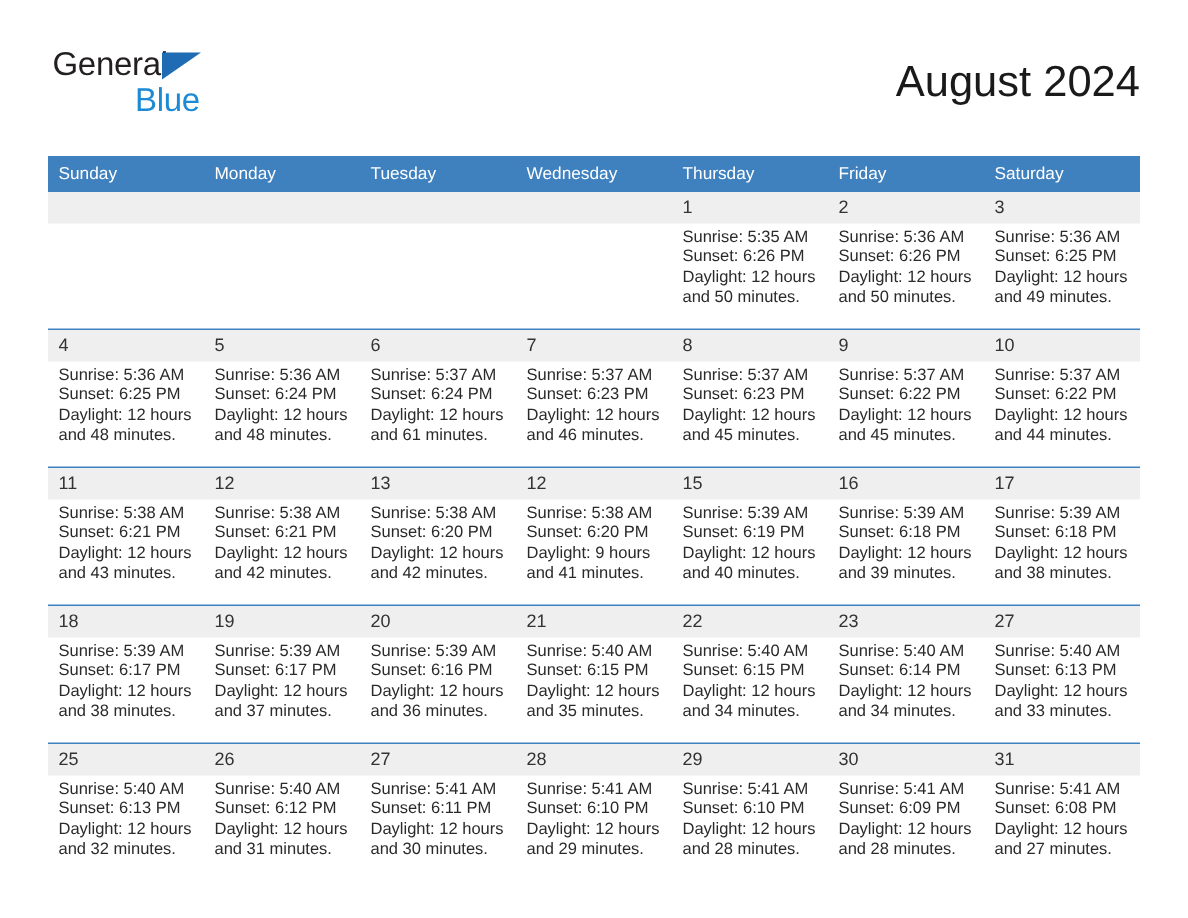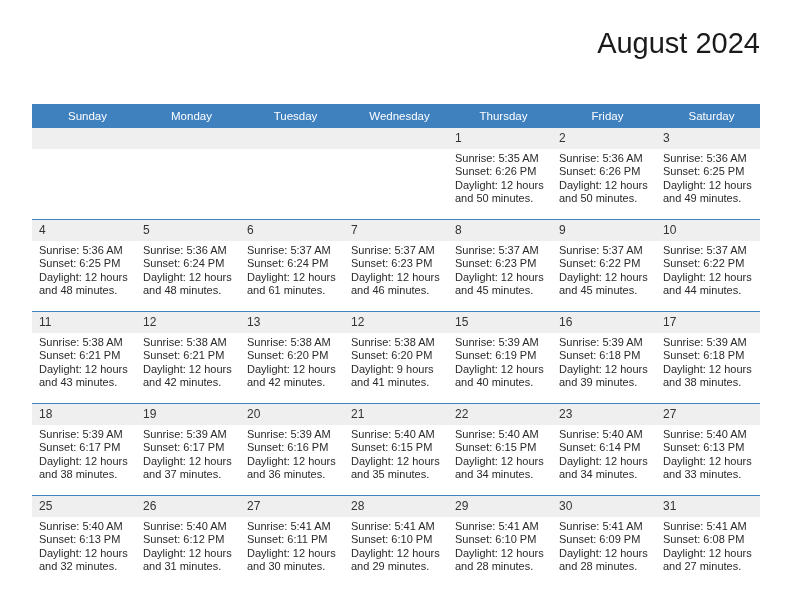--- a/index.html
+++ b/index.html
@@ -60,21 +60,21 @@
     top: 28px;
     font-size: 22px;
     letter-spacing: -0.2px;
     color: #1c8ad4;
     font-family: "Liberation Sans", sans-serif;
   }
 
   .titles {
     position: absolute;
     right: 0;
-    top: 0;
+    top: 12px;
     text-align: right;
   }
   .month-title {
     font-size: 29px;
     color: #1a1a1a;
     line-height: 34px;
     white-space: nowrap;
   }
   .location {
     font-size: 14.5px;
@@ -91,21 +91,21 @@
     top: 104px;
     width: 728px;
     border-collapse: collapse;
     table-layout: fixed;
   }
   .calendar th {
     background: #3f80bf;
     color: #ffffff;
     font-size: 11.5px;
     font-weight: normal;
-    text-align: center;
+    text-align: left;
     padding: 5px 0 5px 7px;
     height: 13px;
     border: none;
   }
   .calendar td {
     width: 104px;
     vertical-align: top;
     padding: 0;
     border: none;
     border-top: 1px solid #3f80bf;
@@ -142,20 +142,25 @@
     white-space: normal;
   }
 </style>
 </head>
 <body>
 
 <div class="page">
 
   <div class="top">
 
+    <div class="brand">
+      <span class="brand-general">General</span>
+      <span class="brand-tri"></span>
+      <span class="brand-blue">Blue</span>
+    </div>
 
     <div class="titles">
       <div class="month-title">August 2024</div>
     </div>
 
   </div>
 
   <table class="calendar">
     <thead>
       <tr id="weekday-header-row">

